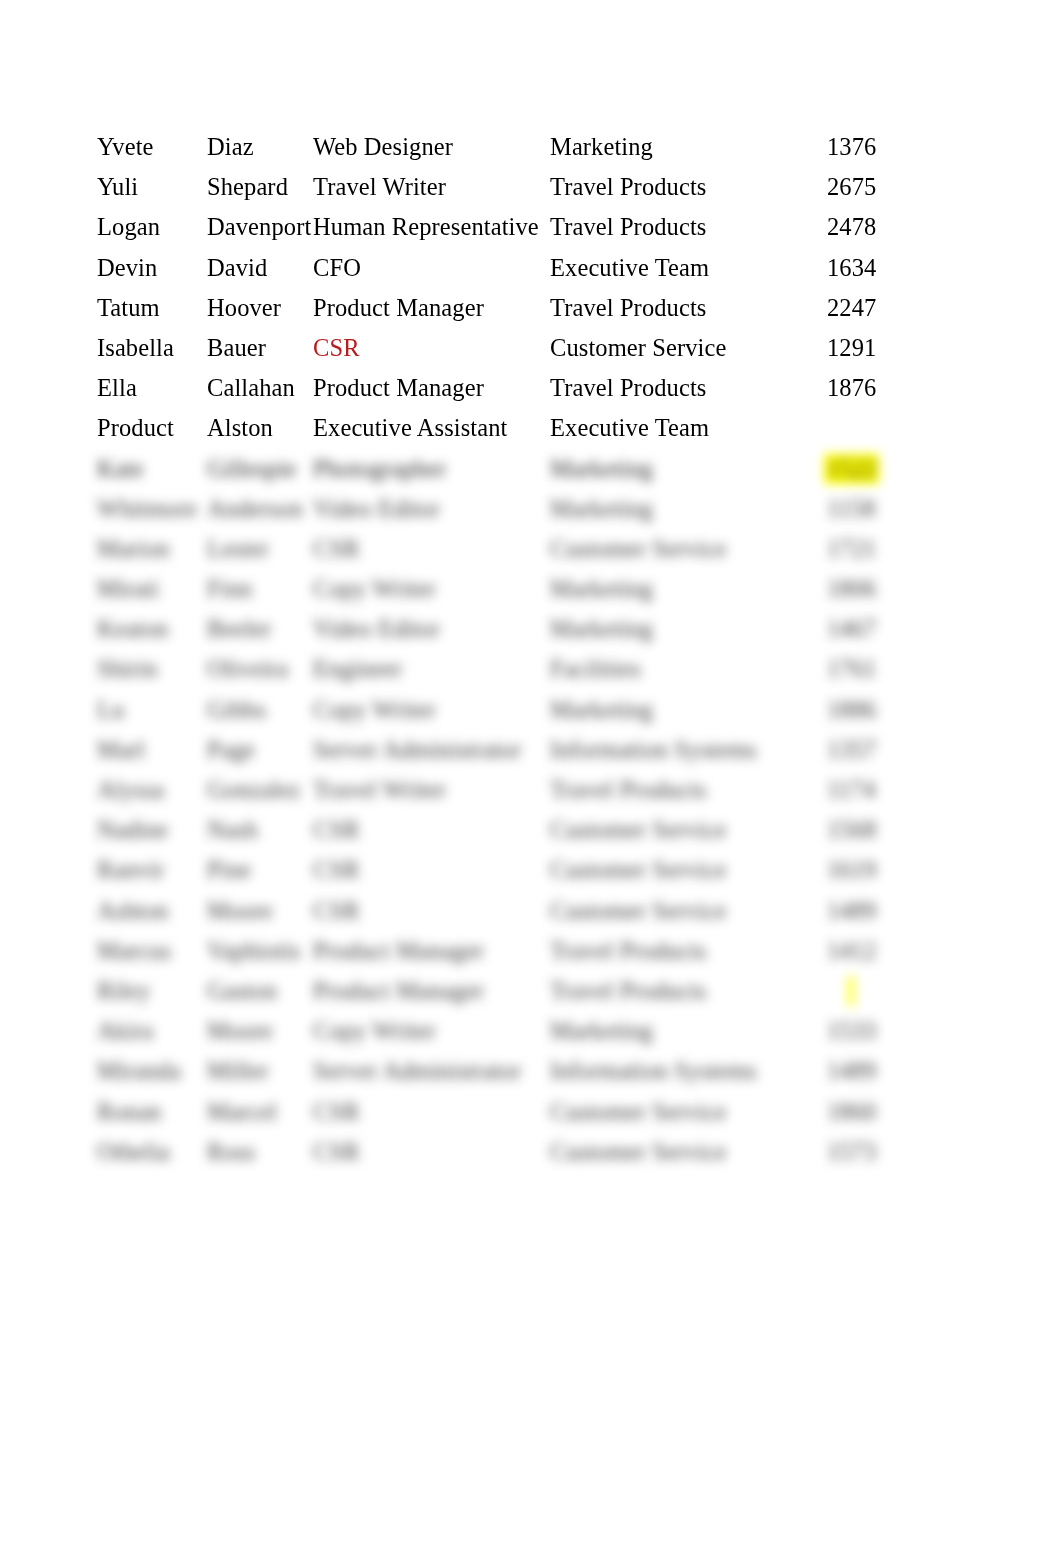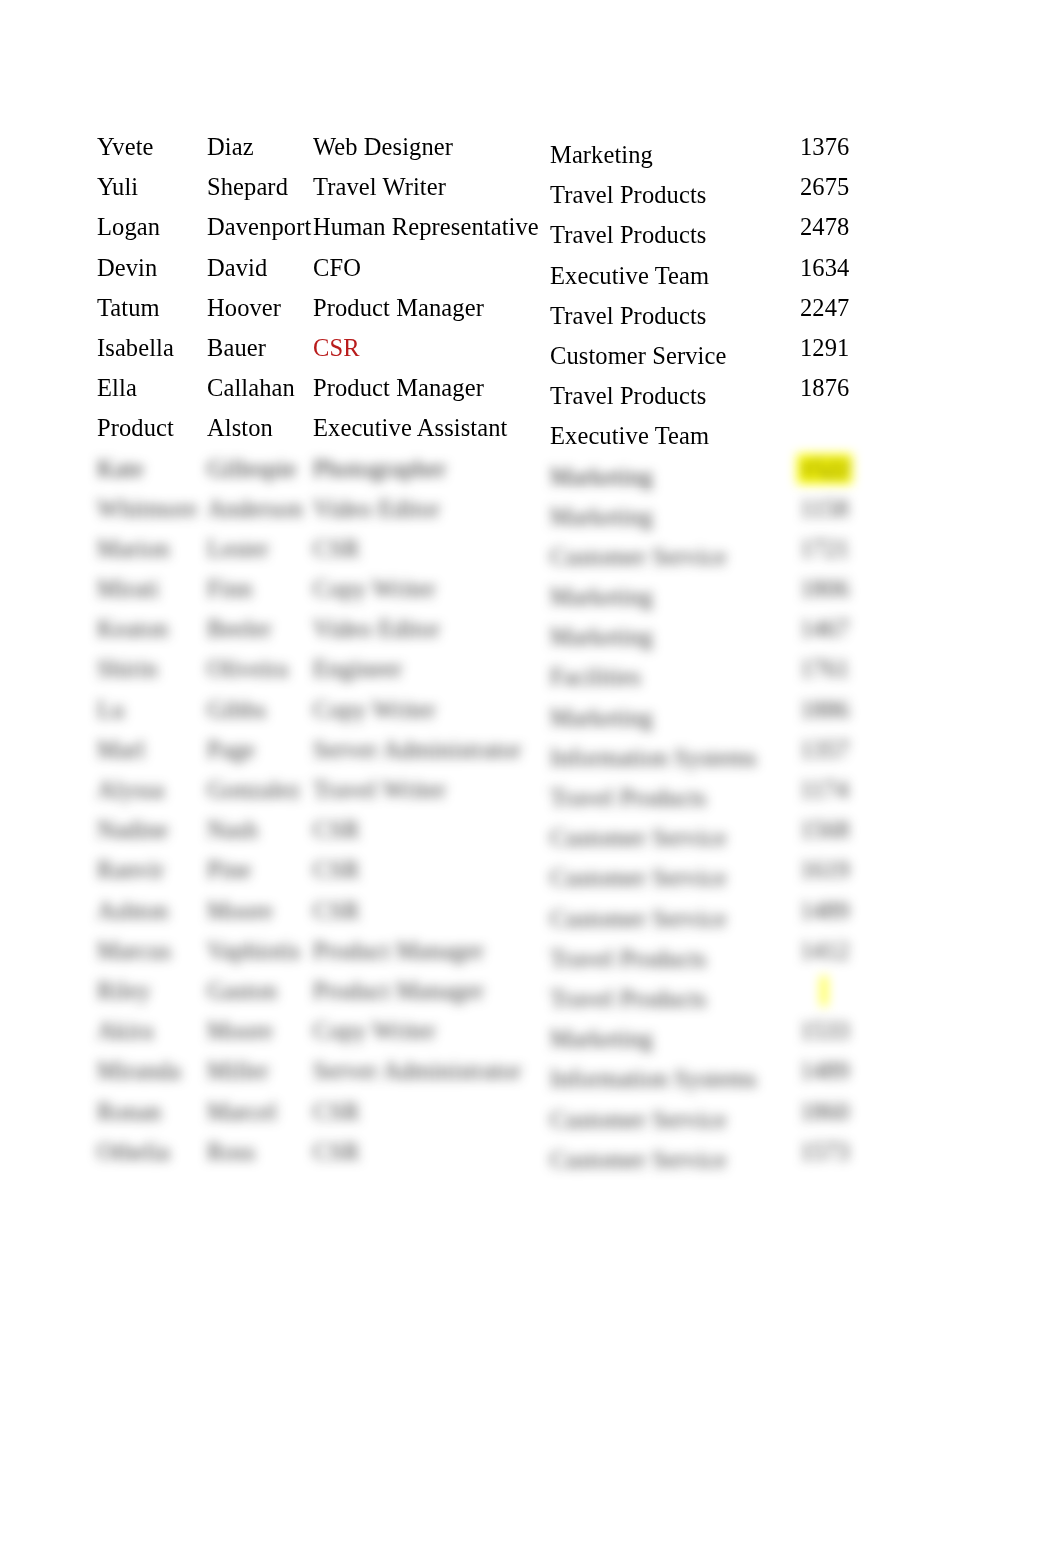--- a/index.html
+++ b/index.html
@@ -46,22 +46,22 @@
     font-size: 24.5px;
     line-height: 32px;
     letter-spacing: 0.1px;
     color: #000000;
   }
 
   
   .c-first  { left: 0px;   }
   .c-last   { left: 110px; }
   .c-title  { left: 216px; }
-  .c-dept   { left: 453px; margin-top: 8px; }
-  .c-id     { left: 703px; width: 48px; text-align: center; font-family: Liberation Serif, serif; }
+  .c-dept   { left: 453px; }
+  .c-id     { left: 730px; width: 48px; text-align: center; font-family: Liberation Serif, serif; }
 
   
   .link-title {
     color: #b91c1c;
   }
 
   
   .hl {
     background-color: #ffff00;
     padding: 1px 3px 2px 3px;

